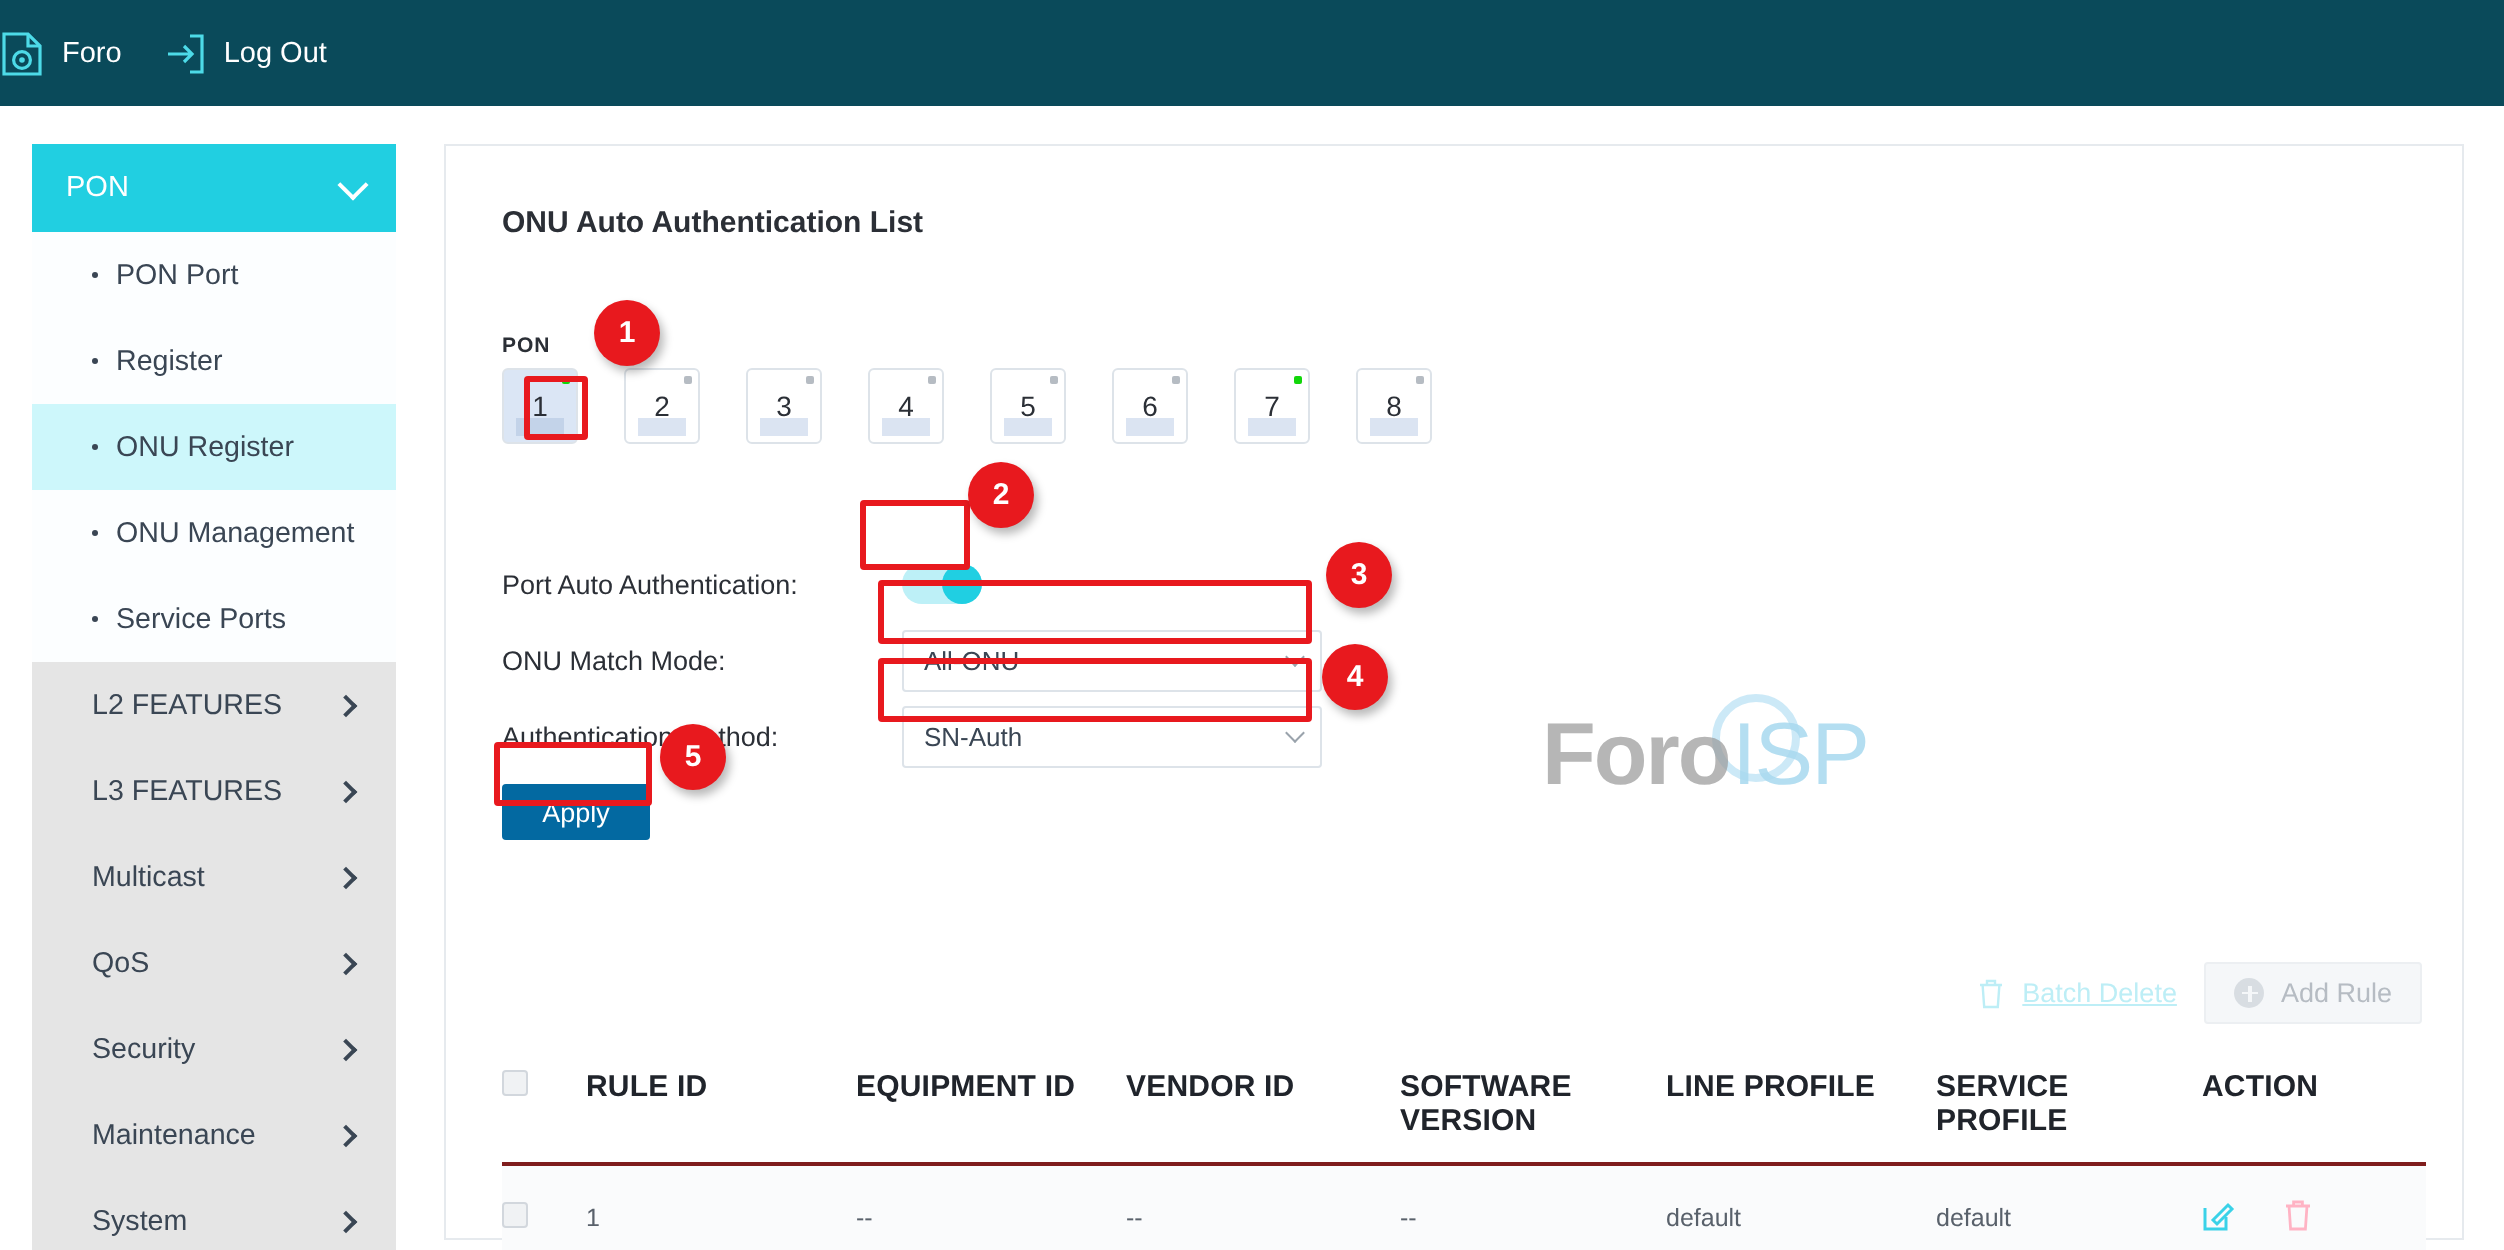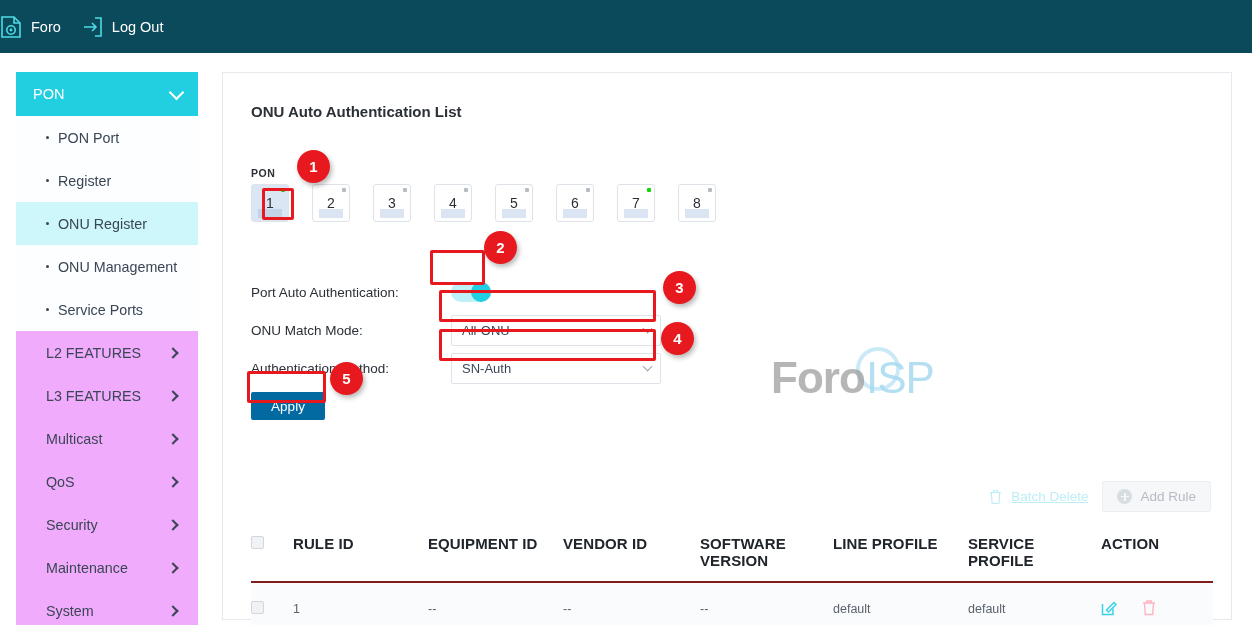--- a/index.html
+++ b/index.html
@@ -39,21 +39,21 @@
   .chev-right { width:8px; height:8px; border-right:2.4px solid #3a4654; border-bottom:2.4px solid #3a4654;
                 transform:rotate(-45deg); margin-right:3px; }
   .subitem {
     height:43px; display:flex; align-items:center; padding-left:30px; gap:9px;
     font-size:14.3px; color:#3a4654; background:#fcfeff; cursor:pointer;
   }
   .subitem.active { background:#cdf7fb; }
   .dot { width:3px; height:3px; background:#3a4654; border-radius:50%; flex:none; }
   .nav-item {
     height:43px; display:flex; align-items:center; justify-content:space-between;
-    padding:0 18px 0 30px; font-size:14.3px; color:#3a4654; background:#f0abfc; cursor:pointer;
+    padding:0 18px 0 30px; font-size:14.3px; color:#3a4654; background:#e5e5e5; cursor:pointer;
   }
 
   
   .card { position:absolute; left:222px; top:19px; width:1010px; height:548px;
           background:#fff; border:1px solid #e6eaee; }
   .card-title { position:absolute; left:28px; top:30px; font-size:15px; font-weight:bold; color:#2b2f36; }
 
   
   .pon-label { position:absolute; left:28px; top:94px; font-size:10.5px; font-weight:bold;
                color:#2b2f36; letter-spacing:0.5px; }

